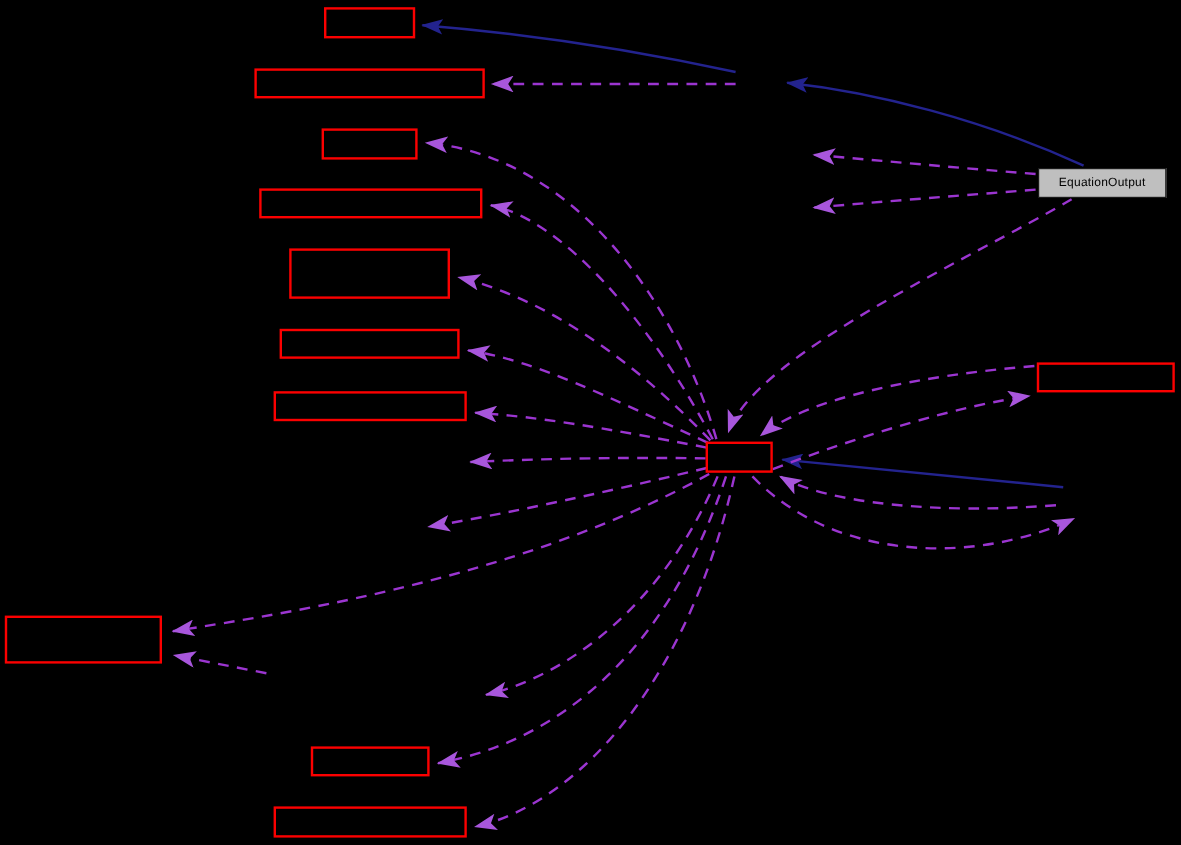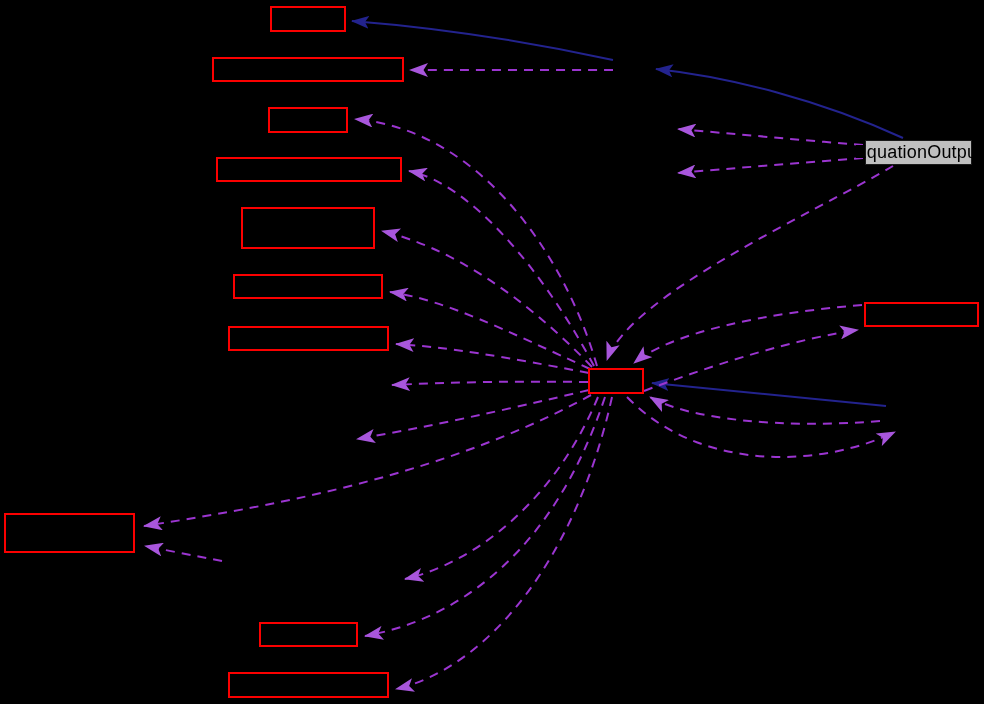--- a/index.html
+++ b/index.html
@@ -7,21 +7,21 @@
     position:relative;width:984px;height:704px;background:#000;overflow:hidden;
     font-family:"Liberation Sans", sans-serif;
   }
   #edge-layer{position:absolute;left:0;top:0;width:984px;height:704px;}
   .node{
     position:absolute;box-sizing:border-box;border:2px solid #fb0000;background:transparent;
   }
   .node.highlight{
     border:1px solid #1a1a1a;background:#bfbfbf;color:#000;
     display:flex;align-items:center;justify-content:center;
-    font-size:18px;letter-spacing:0.2px;
+    font-size:10px;letter-spacing:0.2px;
   }
 </style>
 </head>
 <body>
 
 <div id="stage">
   <svg id="edge-layer" width="984" height="704" viewBox="0 0 984 704">
     <defs>
       <marker id="arrow-purple" markerUnits="userSpaceOnUse" markerWidth="20" markerHeight="14" refX="18" refY="7" orient="auto">
         <path d="M0,0 L19,7 L0,14 L4.5,7 z" fill="#a856dc"></path>

